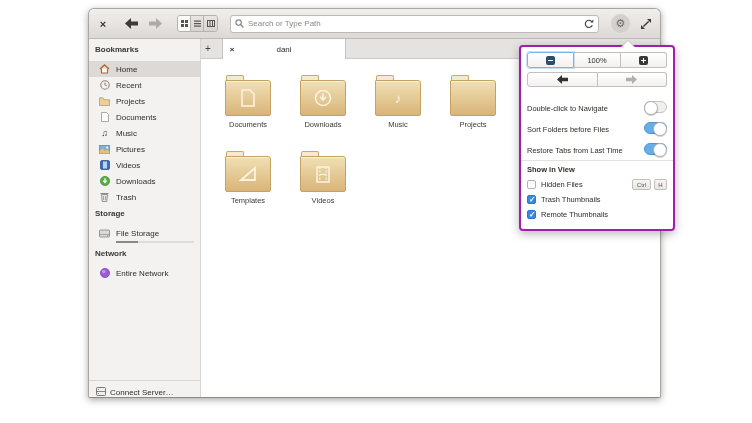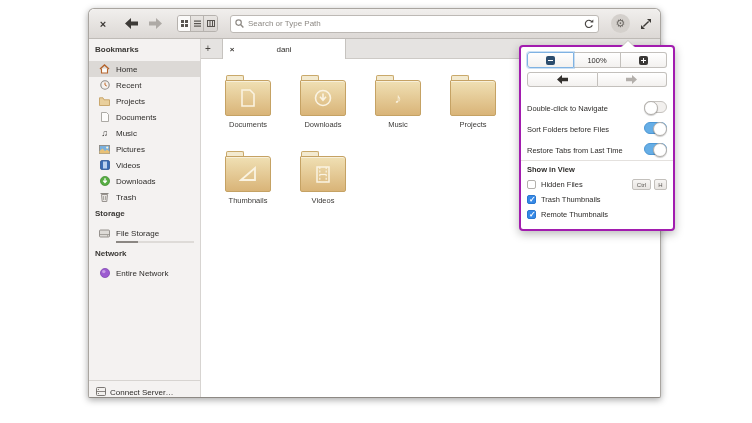--- a/index.html
+++ b/index.html
@@ -360,21 +360,21 @@
         <div class="fcell">
           <div class="folder">
               <div class="ftab"></div>
               <div class="fbody"></div>
             <div class="emblem">
                 <svg width="18" height="16" viewBox="0 0 18 16">
                   <path d="M2 14 L16 14 L16 2 Z" fill="none" stroke="#faf3e2" stroke-width="1.8"></path>
                 </svg>
               </div>
           </div>
-          <div class="flabel">Thumbnails</div>
+          <div class="flabel">Templates</div>
         </div>
         <div class="fcell">
           <div class="folder">
               <div class="ftab"></div>
               <div class="fbody"></div>
             <div class="emblem">
                 <svg width="14" height="17" viewBox="0 0 14 17">
                   <rect x="1" y="1" width="12" height="15" fill="none" stroke="#faf3e2" stroke-width="1.5"></rect>
                   <line x1="3.8" y1="1" x2="3.8" y2="16" stroke="#faf3e2" stroke-width="1.2" stroke-dasharray="2,1.6"></line>
                   <line x1="10.2" y1="1" x2="10.2" y2="16" stroke="#faf3e2" stroke-width="1.2" stroke-dasharray="2,1.6"></line>

